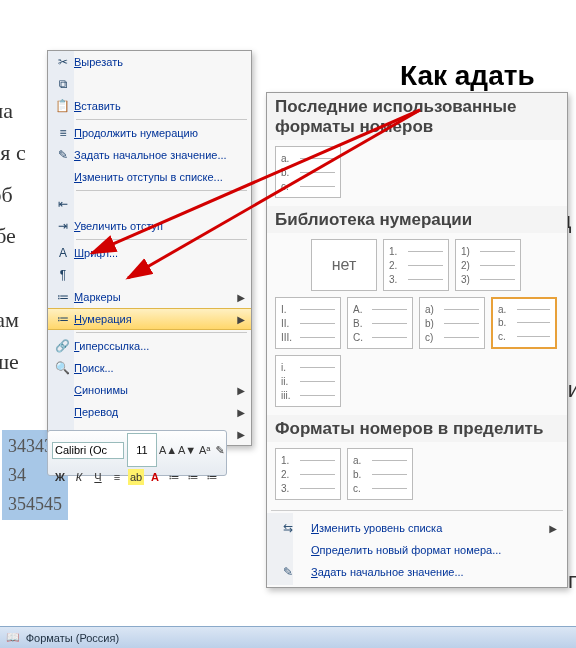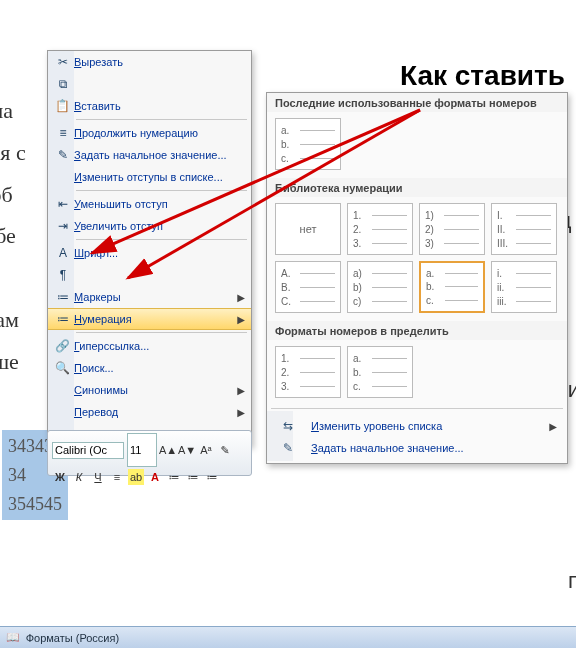--- a/index.html
+++ b/index.html
@@ -11,46 +11,46 @@
   .ctx-menu { position: absolute; left: 47px; top: 50px; width: 205px; background: #f7f7f7; border: 1px solid #9b9b9b; box-shadow: 2px 3px 6px rgba(0,0,0,.25); z-index: 5; }
   .ctx-menu .row { display: flex; align-items: center; height: 22px; padding: 0 6px 0 4px; cursor: default; color: #003399; }
   .ctx-menu .row .ic { width: 22px; height: 18px; display: inline-flex; align-items: center; justify-content: center; color: #246; font-size: 12px; }
   .ctx-menu .row .lbl { flex: 1; text-decoration: underline; text-decoration-color: rgba(0,0,0,0); }
   .ctx-menu .row .lbl u { text-decoration: underline; }
   .ctx-menu .sep { height: 1px; margin: 2px 4px 2px 28px; background: #c8c8c8; }
   .ctx-menu .row .arr { color: #444; font-size: 10px; margin-left: 4px;}
   .ctx-menu .row.hl { background: linear-gradient(#fff0c1,#ffd76b); border-top: 1px solid #e0b74a; border-bottom: 1px solid #e0b74a; }
   .ctx-menu .iconcol { position: absolute; left: 0; top: 0; bottom: 0; width: 26px; background:#e9edf3; z-index:-1;}
   .gallery { position: absolute; left: 266px; top: 92px; width: 302px; background: #fafafa; border: 1px solid #9b9b9b; box-shadow: 2px 3px 6px rgba(0,0,0,.25); z-index: 6; padding-bottom: 2px;}
-  .gallery .ghead { font-size: 11px; color: #444; padding: 4px 8px 3px; font-weight: 700; background:#f4f4f4;}
+  .gallery .ghead { font-size: 17px; color: #444; padding: 4px 8px 3px; font-weight: 700; background:#f4f4f4;}
   .gallery .grid { display: flex; flex-wrap: wrap; gap: 6px; padding: 6px 8px 8px; }
   .thumb { width: 66px; height: 52px; border: 1px solid #bbb; background: #fff; padding: 4px 5px; font-size: 10px; color: #666; display:flex; flex-direction: column; justify-content: space-around; position:relative;}
-  .thumb.nowrap { align-items:center; justify-content:center; font-size:11px;}
+  .thumb.nowrap { align-items:center; justify-content:center; font-size:16px;margin-left:36px;}
   .thumb.sel { border: 2px solid #e8a13a; }
   .thumb-line { display:flex; align-items:center; gap:3px;}
   .thumb-line .bar { flex:1; height:1px; background:#bbb;}
   .gfoot { padding: 4px 4px 2px; display:flex; flex-direction:column; }
   .gfoot .row { display:flex; align-items:center; height:22px; padding:0 6px; }
   .gfoot .row .ic { width:22px; text-align:center; color:#357; font-size:12px;}
   .gfoot .row .lbl { flex:1; color:#003399; text-decoration: underline; text-decoration-color: transparent; margin-left: 12px;}
   .gfoot .row .arr { color:#444; font-size:10px;}
-  .mini-toolbar { position: absolute; left: 47px; top: 430px; width: 205px; height: 46px; background: linear-gradient(#fefefe,#e6ebf1); border: 1px solid #aab6c4; border-radius: 3px; display:flex; flex-direction:column; z-index:5; padding:2px 4px; gap:2px;}
+  .mini-toolbar { position: absolute; left: 47px; top: 430px; width: 180px; height: 46px; background: linear-gradient(#fefefe,#e6ebf1); border: 1px solid #aab6c4; border-radius: 3px; display:flex; flex-direction:column; z-index:5; padding:2px 4px; gap:2px;}
   .mini-toolbar .r { display:flex; align-items:center; gap:3px; }
   .mini-toolbar select, .mini-toolbar input { font-size: 11px; }
   .mini-toolbar .btn { width:16px; height:16px; display:inline-flex; align-items:center; justify-content:center; font-size:11px; color:#333; border:1px solid transparent; }
   svg.arrow { position:absolute; z-index:10; pointer-events:none; left:0; top:0; }
   .fontbox { width:72px; height:17px; border:1px solid #9bb; background:#fff; padding:0 2px; font-size:11px;}
-  .sizebox { width:30px; height:17px; border:1px solid #9bb; background:#fff; padding:16px 2px; font-size:11px; text-align:left;}
+  .sizebox { width:30px; height:17px; border:1px solid #9bb; background:#fff; padding:16px 2px; font-size:11px; text-align:center;}
   .gfoot .iconcol2 { position:absolute; left:0; top:0; bottom:0; width:26px; background:#eef0f3; z-index:-1;}
   .gfoot { position:relative;}
 </style>
 </head>
 <body>
 
-<div class="bg-title">Как ставить</div>
+<div class="bg-title">Как адать</div>
 <div class="bg-text">одна
 отся с
 чтоб
 выбе
 
 е сам
 ивше</div>
 <div style="position:absolute; right:-4px; top:100px; font-size:22px; font-family:Georgia,serif; line-height:1.9; text-align:left; color:#333;">
   <div>ов</div>
   <div style="margin-top:8px">ум</div>
@@ -87,21 +87,20 @@
         <span class="ic">✎</span>
         <span class="lbl"><u>З</u>адать начальное значение...</span>
       </div>
       <div class="row">
         <span class="ic"></span>
         <span class="lbl"><u>И</u>зменить отступы в списке...</span>
       </div>
       <div class="sep"></div>
       <div class="row">
         <span class="ic">⇤</span>
-        <span class="lbl"><u>У</u>меньшить отступ</span>
       </div>
       <div class="row">
         <span class="ic">⇥</span>
         <span class="lbl"><u>У</u>величить отступ</span>
       </div>
       <div class="sep"></div>
       <div class="row">
         <span class="ic">A</span>
         <span class="lbl"><u>Ш</u>рифт...</span>
       </div>
@@ -320,20 +319,24 @@
     </div>
   <div style="height:1px;background:#ccc;margin:2px 4px;"></div>
   <div class="gfoot" id="gfoot">
     <div class="iconcol2"></div>
   <div class="row">
         <span class="ic">⇆</span>
         <span class="lbl"><u>И</u>зменить уровень списка</span>
         <span class="arr">▶</span>
       </div>
       <div class="row">
+        <span class="ic"></span>
+        <span class="lbl"><u>О</u>пределить новый формат номера...</span>
+      </div>
+      <div class="row">
         <span class="ic">✎</span>
         <span class="lbl"><u>З</u>адать начальное значение...</span>
       </div>
     </div>
 </div>
 
 <svg class="arrow" width="576" height="648">
   <defs>
     <marker id="ah" markerWidth="10" markerHeight="10" refX="8" refY="3" orient="auto">
       <path d="M0,0 L9,3 L0,6 Z" fill="#d20000"></path>

